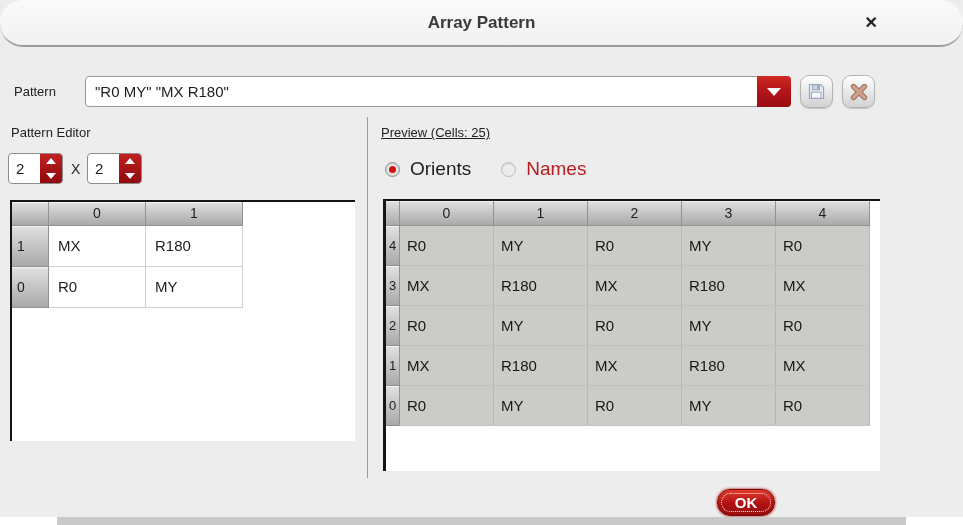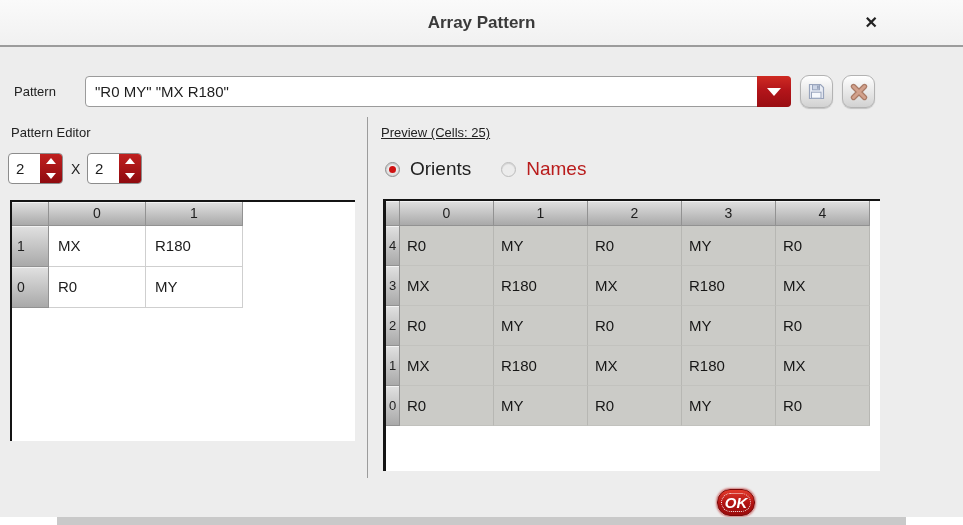--- a/index.html
+++ b/index.html
@@ -3,21 +3,21 @@
 <meta charset="utf-8">
 <style>
   html,body{margin:0;padding:0;}
   .page{position:relative;width:963px;height:525px;background:#ffffff;
         font-family:"Liberation Sans",sans-serif;overflow:hidden;color:#222;}
   .dialog{position:absolute;left:0;top:0;width:963px;height:517px;background:#ededed;}
   .bottom-shadow{position:absolute;left:57px;top:517px;width:849px;height:8px;background:#c9c9c9;}
 
   
   .titlebar{position:absolute;left:0;top:0;width:100%;height:45px;
-            background:linear-gradient(#fafafa,#f1f1f1);border-bottom:2px solid #9c9c9c;}
+            background:linear-gradient(#fafafa,#f1f1f1);border-bottom:2px solid #9c9c9c;border-radius:23px;}
   .title{width:100%;text-align:center;line-height:45px;font-size:17px;font-weight:bold;color:#3a3a3a;}
   .close{position:absolute;right:85px;top:0;line-height:45px;font-size:16px;font-weight:bold;color:#222;cursor:pointer;}
 
   
   .lbl{position:absolute;font-size:13px;color:#222;}
   .combo{position:absolute;left:85px;top:76px;width:706px;height:31px;background:#fff;
          border:1px solid #9b9b9b;border-radius:4px;box-sizing:border-box;}
   .combo-value{position:absolute;left:0;top:0;right:34px;height:29px;line-height:29px;
                padding-left:9px;font-size:15px;color:#1d1d1d;white-space:nowrap;overflow:hidden;}
   .combo-btn{position:absolute;right:-1px;top:-1px;width:34px;height:31px;border-radius:0 4px 4px 0;
@@ -66,24 +66,24 @@
                     background:#fff;border-right:1px solid #cfcfcf;border-bottom:1px solid #cfcfcf;color:#1c1c1c;}
 
   .preview-table{left:383px;top:199px;width:497px;height:272px;border-top:2px solid #141414;border-left:3px solid #141414;}
   .preview-table .corner{width:14px;height:25px;}
   .preview-table .colh{width:94px;height:25px;line-height:24px;text-align:center;font-size:14px;}
   .preview-table .rowh{width:14px;height:40px;line-height:40px;font-size:13px;text-align:center;}
   .preview-table .td{width:94px;height:40px;line-height:40px;padding-left:7px;font-size:15px;
                      background:#cbcbc7;border-right:1px solid #b7b7b3;border-bottom:1px solid #c2c2be;color:#161616;}
 
   
-  .ok-btn{position:absolute;left:717px;top:489px;width:38px;height:27px;border-radius:13px;
+  .ok-btn{position:absolute;left:717px;top:489px;width:58px;height:27px;border-radius:13px;
           background:linear-gradient(#e23a2a,#b01212 55%,#9a0d0d);border:1px solid #7c0909;
           color:#fff;font-weight:bold;font-size:15px;font-family:"Liberation Sans",sans-serif;
-          box-shadow:0 0 2px 1px rgba(190,30,30,.55);cursor:pointer;position:absolute;font-style:italic;}
+          box-shadow:0 0 2px 1px rgba(190,30,30,.55);cursor:pointer;position:absolute;}
   .ok-btn::after{content:"";position:absolute;left:3px;right:3px;top:3px;bottom:3px;
                  border:1px dotted rgba(255,255,255,.95);border-radius:10px;}
   .cancel-btn{position:absolute;left:789px;top:489px;width:89px;height:27px;border-radius:14px;
               background:linear-gradient(#fefefe,#d2d2d2);border:1px solid #9e9e9e;color:#2b2b2b;
               font-size:15px;font-family:"Liberation Sans",sans-serif;box-shadow:0 1px 1px rgba(0,0,0,.2);cursor:pointer;}
 </style>
 </head>
 <body>
 
 <div class="page">

